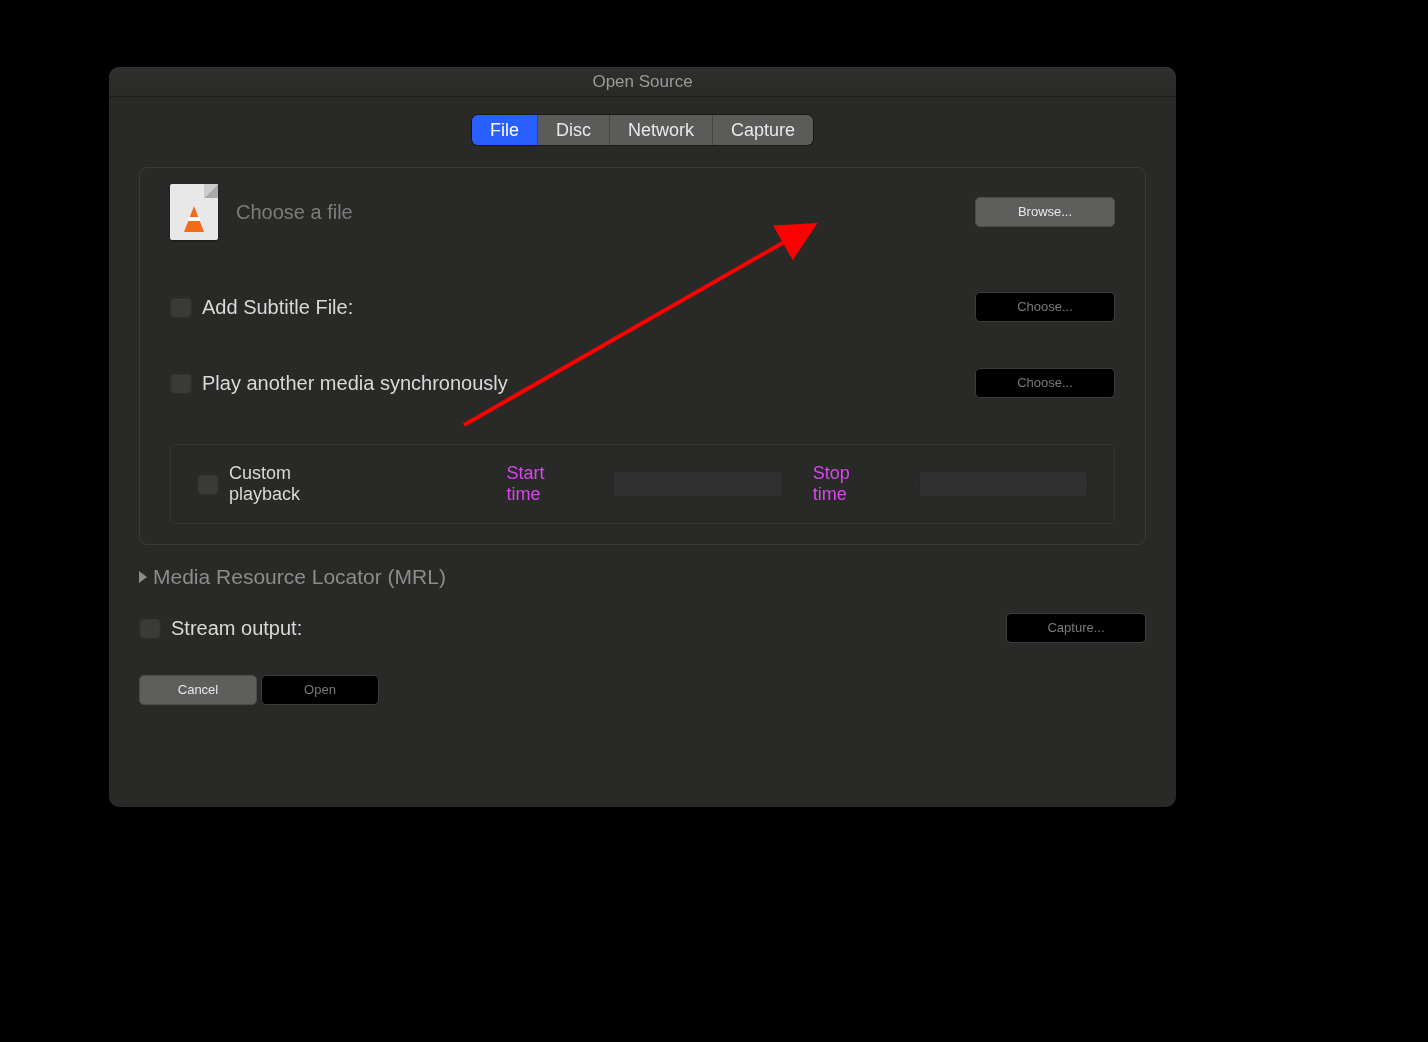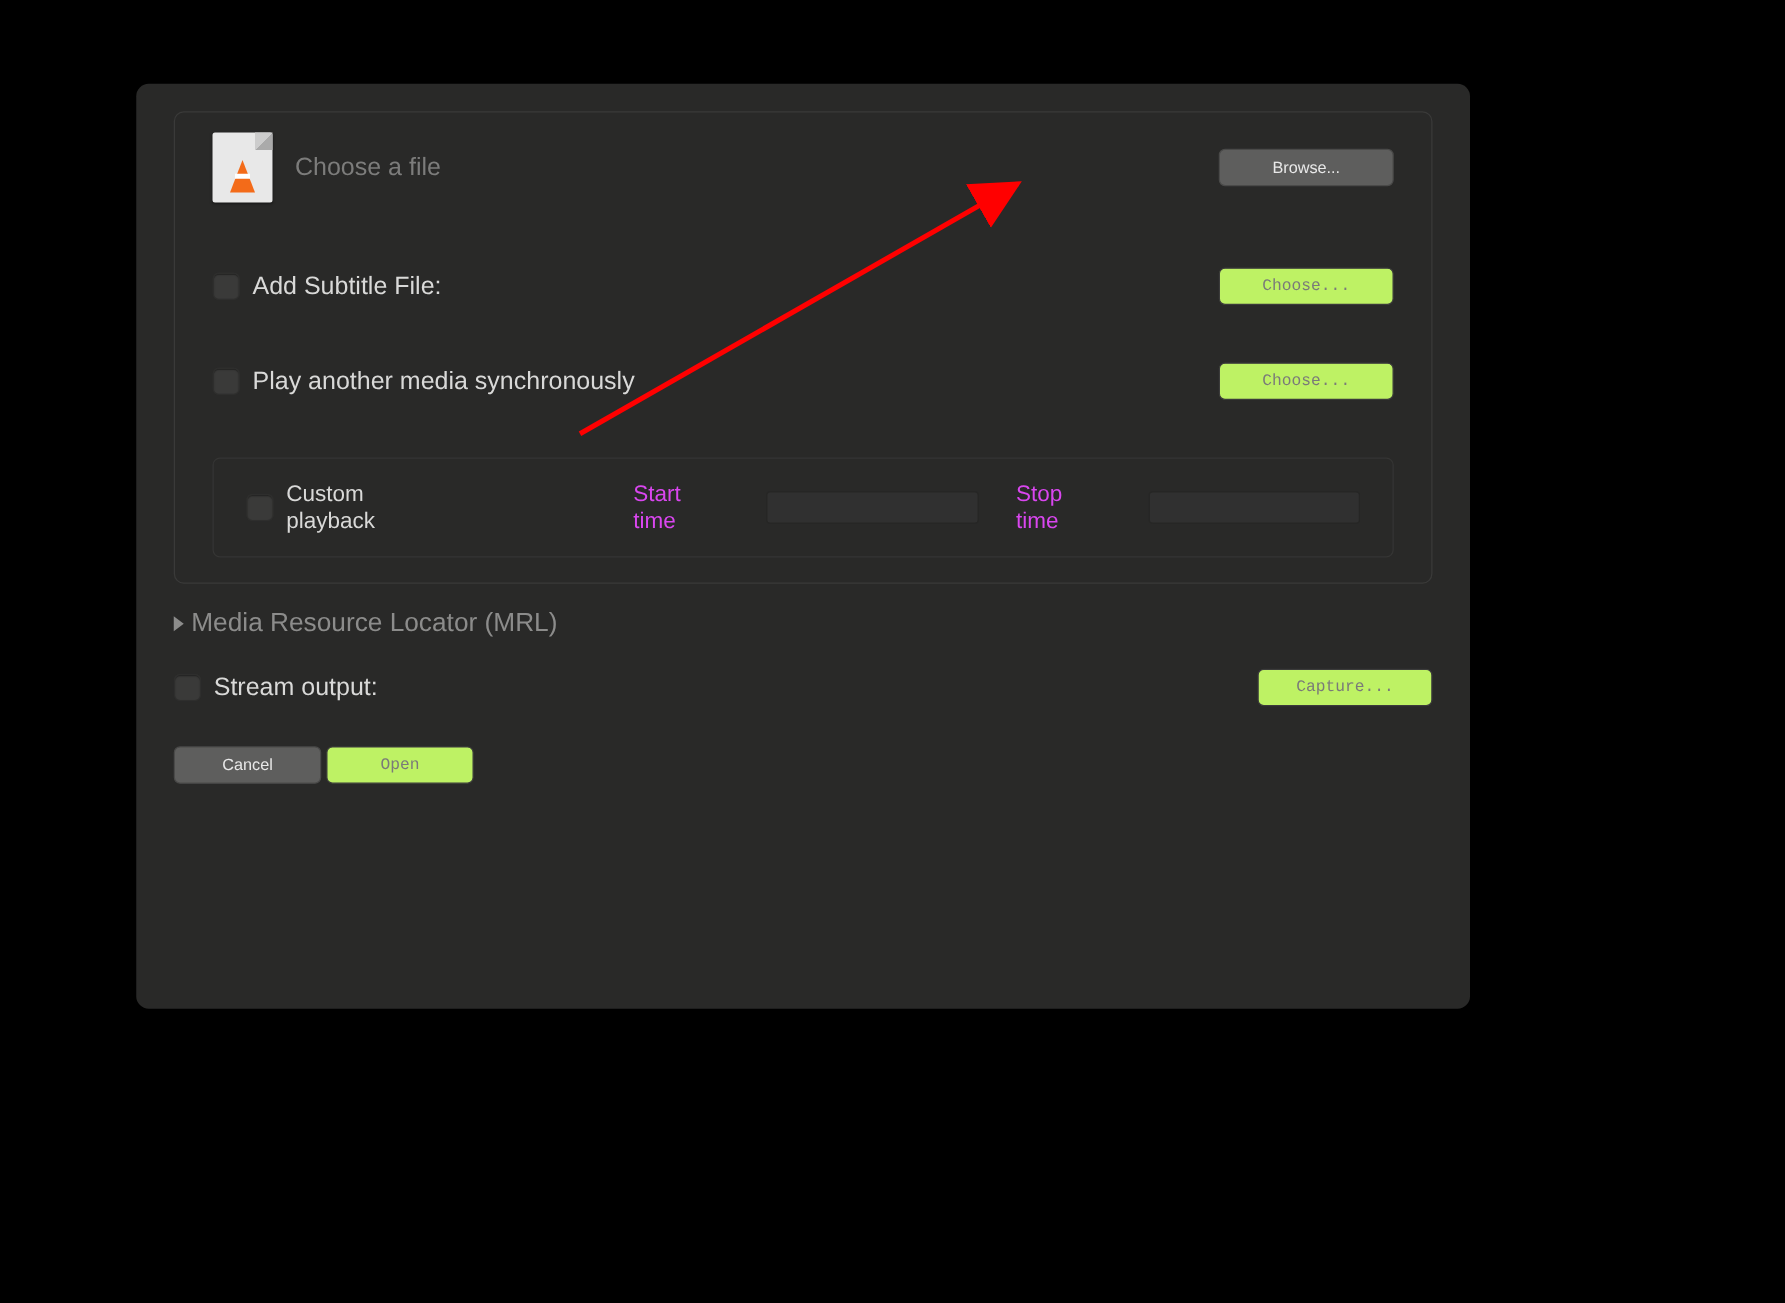--- a/index.html
+++ b/index.html
@@ -117,24 +117,23 @@
     padding: 0 16px;
     text-align: center;
     background: #5e5e5d;
     border: 1px solid #4a4a49;
     border-radius: 5px;
     color: #e8e8e8;
     font-size: 13px;
     cursor: default;
   }
   .btn.disabled {
-    background: #bef264;
+    background: #000000;
     color: #7a7a79;
     border-color: #3b3b3a;
-    font-family: Liberation Mono, monospace;
   }
   .opt-row {
     display:flex;
     align-items:center;
     justify-content:space-between;
     margin-bottom: 46px;
   }
   .opt-row:last-of-type { margin-bottom: 28px; }
   .check-label { display:flex; align-items:center; gap:10px; font-size:20px; color:#d9d9d8;justify-content:space-between; }
   .checkbox {
@@ -202,23 +201,32 @@
     top: 47px;
     width: 380px;
     height: 220px;
     pointer-events:none;
   }
 </style>
 </head>
 <body>
 
 <div class="window">
+  <div class="titlebar">Open Source</div>
 
   <div class="content">
 
+    <div class="tabs">
+      <div class="tabgroup">
+        <div class="tab active">File</div>
+        <div class="tab">Disc</div>
+        <div class="tab">Network</div>
+        <div class="tab">Capture</div>
+      </div>
+    </div>
 
     <div class="panel">
 
       <div class="file-row">
         <div class="file-left">
           <div class="file-icon">
               <div class="cone"></div>
             </div>
           <div class="choose-text">Choose a file</div>
         </div>

